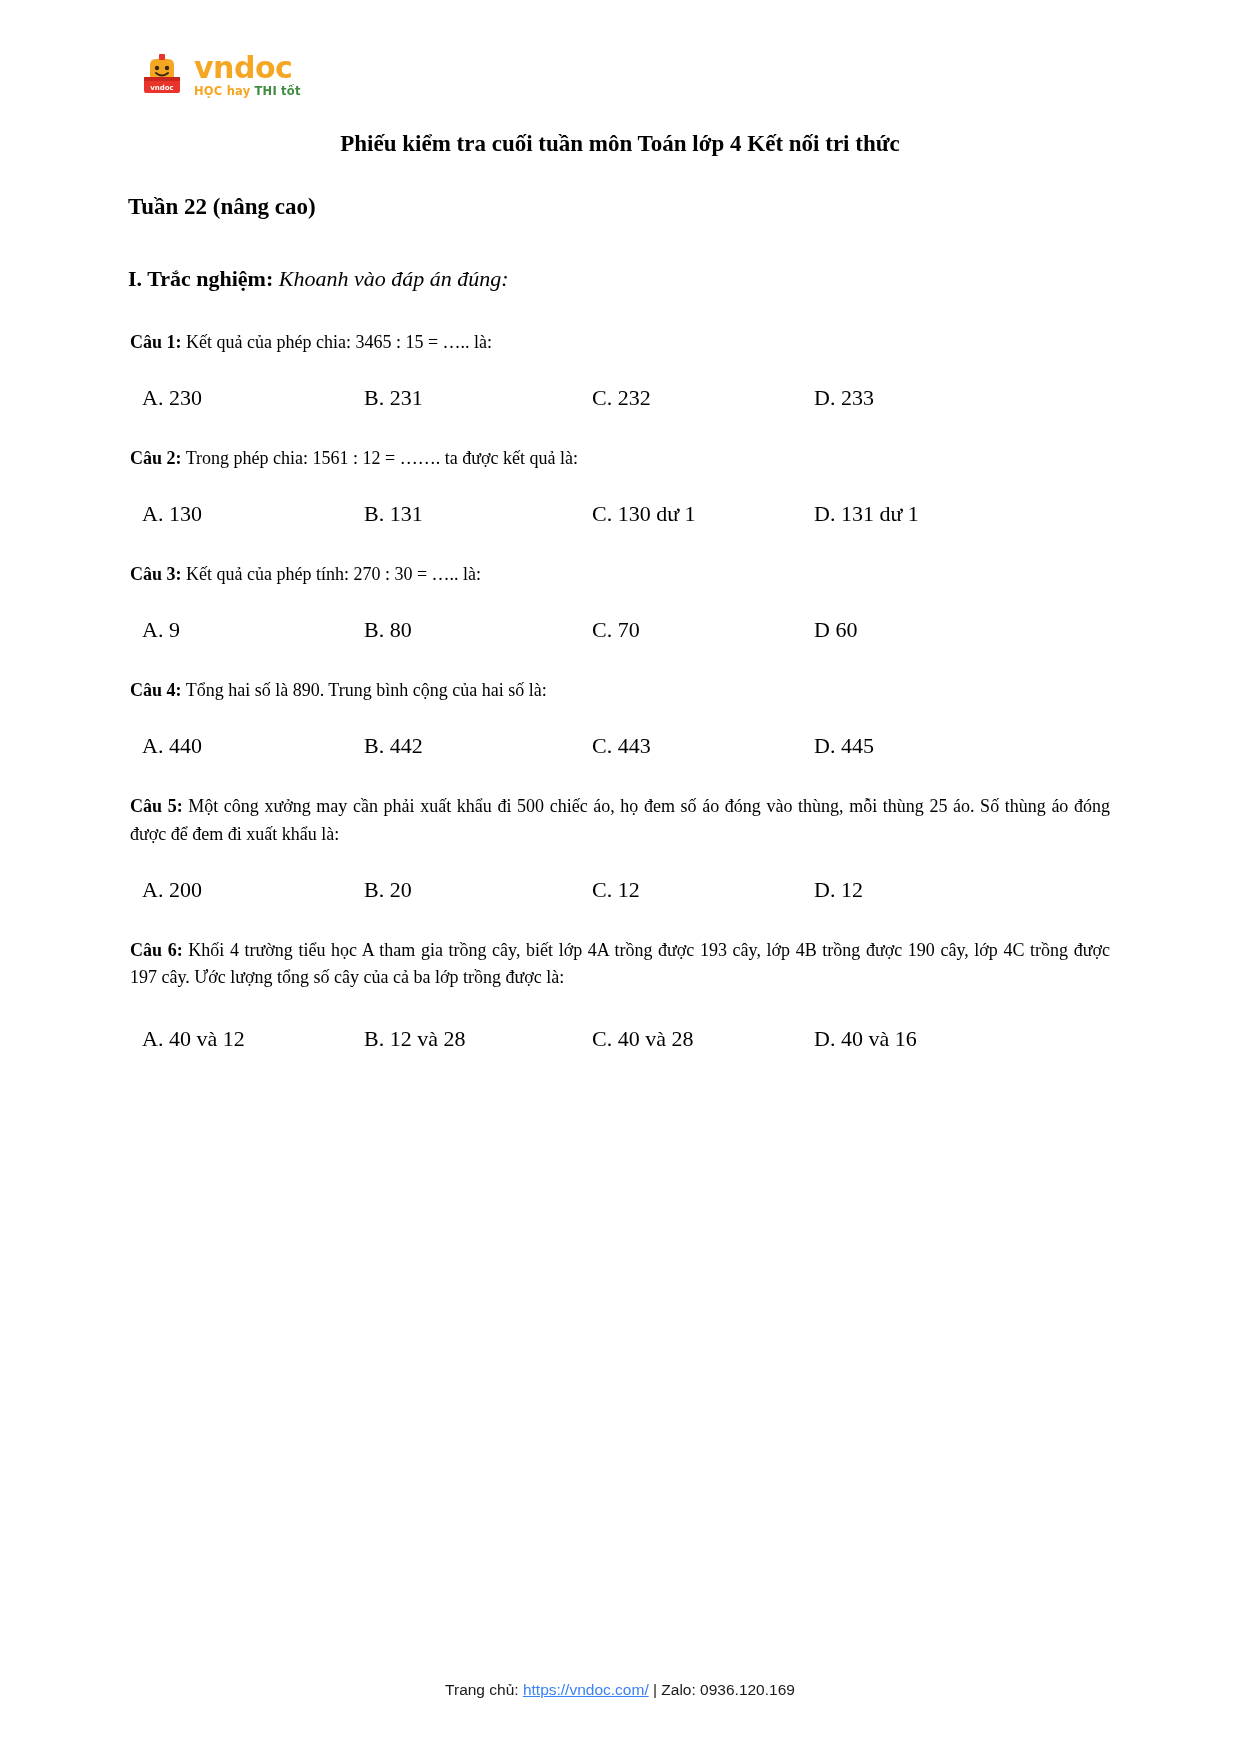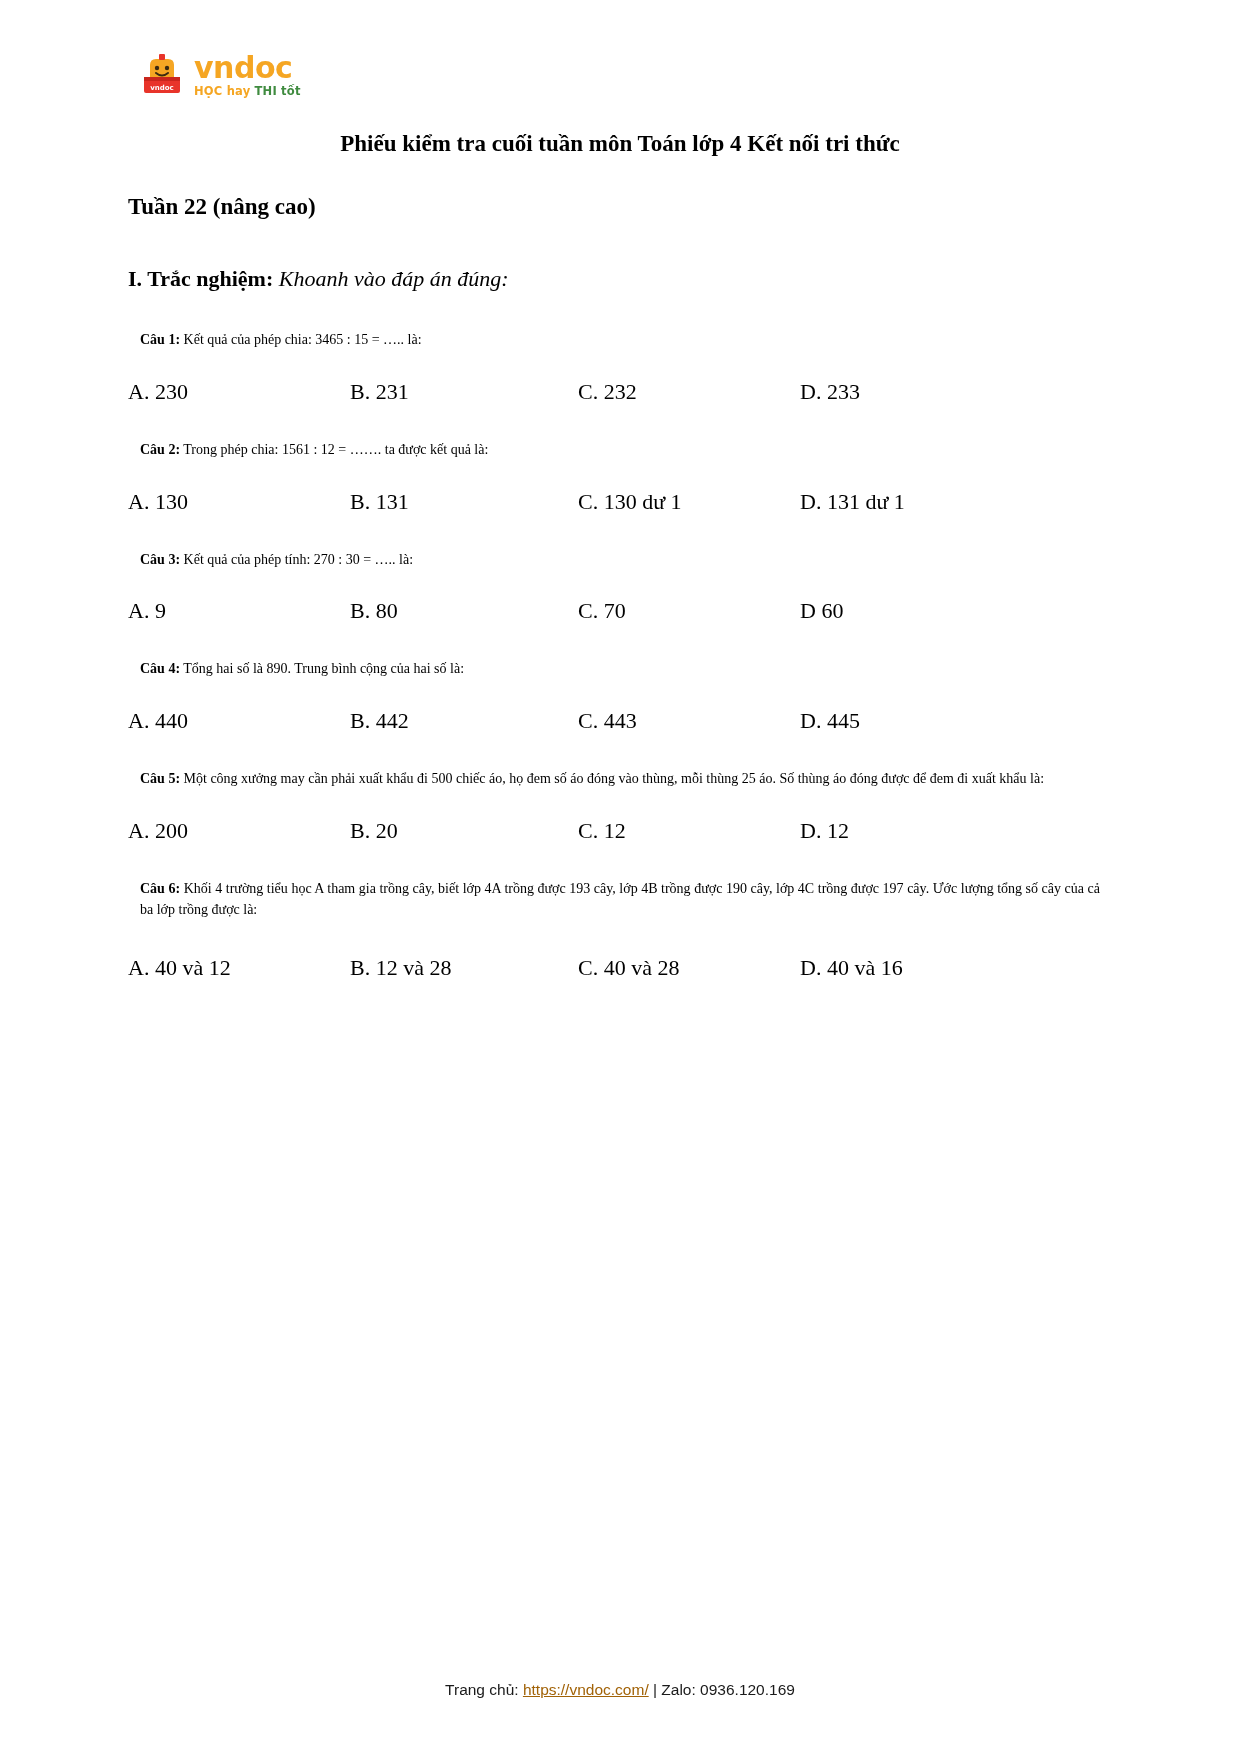--- a/index.html
+++ b/index.html
@@ -78,55 +78,55 @@
   .section-head {
     font-size: 22px;
     margin: 42px 0 0 0;
     line-height: 1.5;
   }
   .section-head .label { font-weight: bold; }
   .section-head .instr { font-style: italic; }
 
   .q-block { margin-top: 34px; }
   .q-text {
-    font-size: 14px;
+    font-size: 18px;
     line-height: 1.55;
     text-align: justify;
     text-justify: inter-word;
-    margin: 12px;
+    margin: 2px;
   }
   .q-text .q-num { font-weight: bold; }
   .q-indent { text-indent: 8px; }
 
   .options {
     display: flex;
     margin-top: 28px;
     font-size: 22px;
   }
   .options .opt {
     box-sizing: border-box;
   }
-  .opt-a { width: 222px; }
+  .opt-a { width: 222px; margin-left: 14px; }
   .opt-b { width: 228px; }
   .opt-c { width: 222px; }
   .opt-d { width: 222px; }
 
   
   .footer {
     position: absolute;
     left: 0;
     right: 0;
     bottom: 56px;
     text-align: center;
     font-family: "Liberation Sans", sans-serif;
     font-size: 15.5px;
     color: #1a1a1a;
   }
   .footer a {
-    color: #a16207;
+    color: #3b82f6;
     text-decoration: underline;
   }
 </style>
 </head>
 <body>
 
 <div class="page">
 
   <div class="logo-row">
     <div class="logo-mark">

